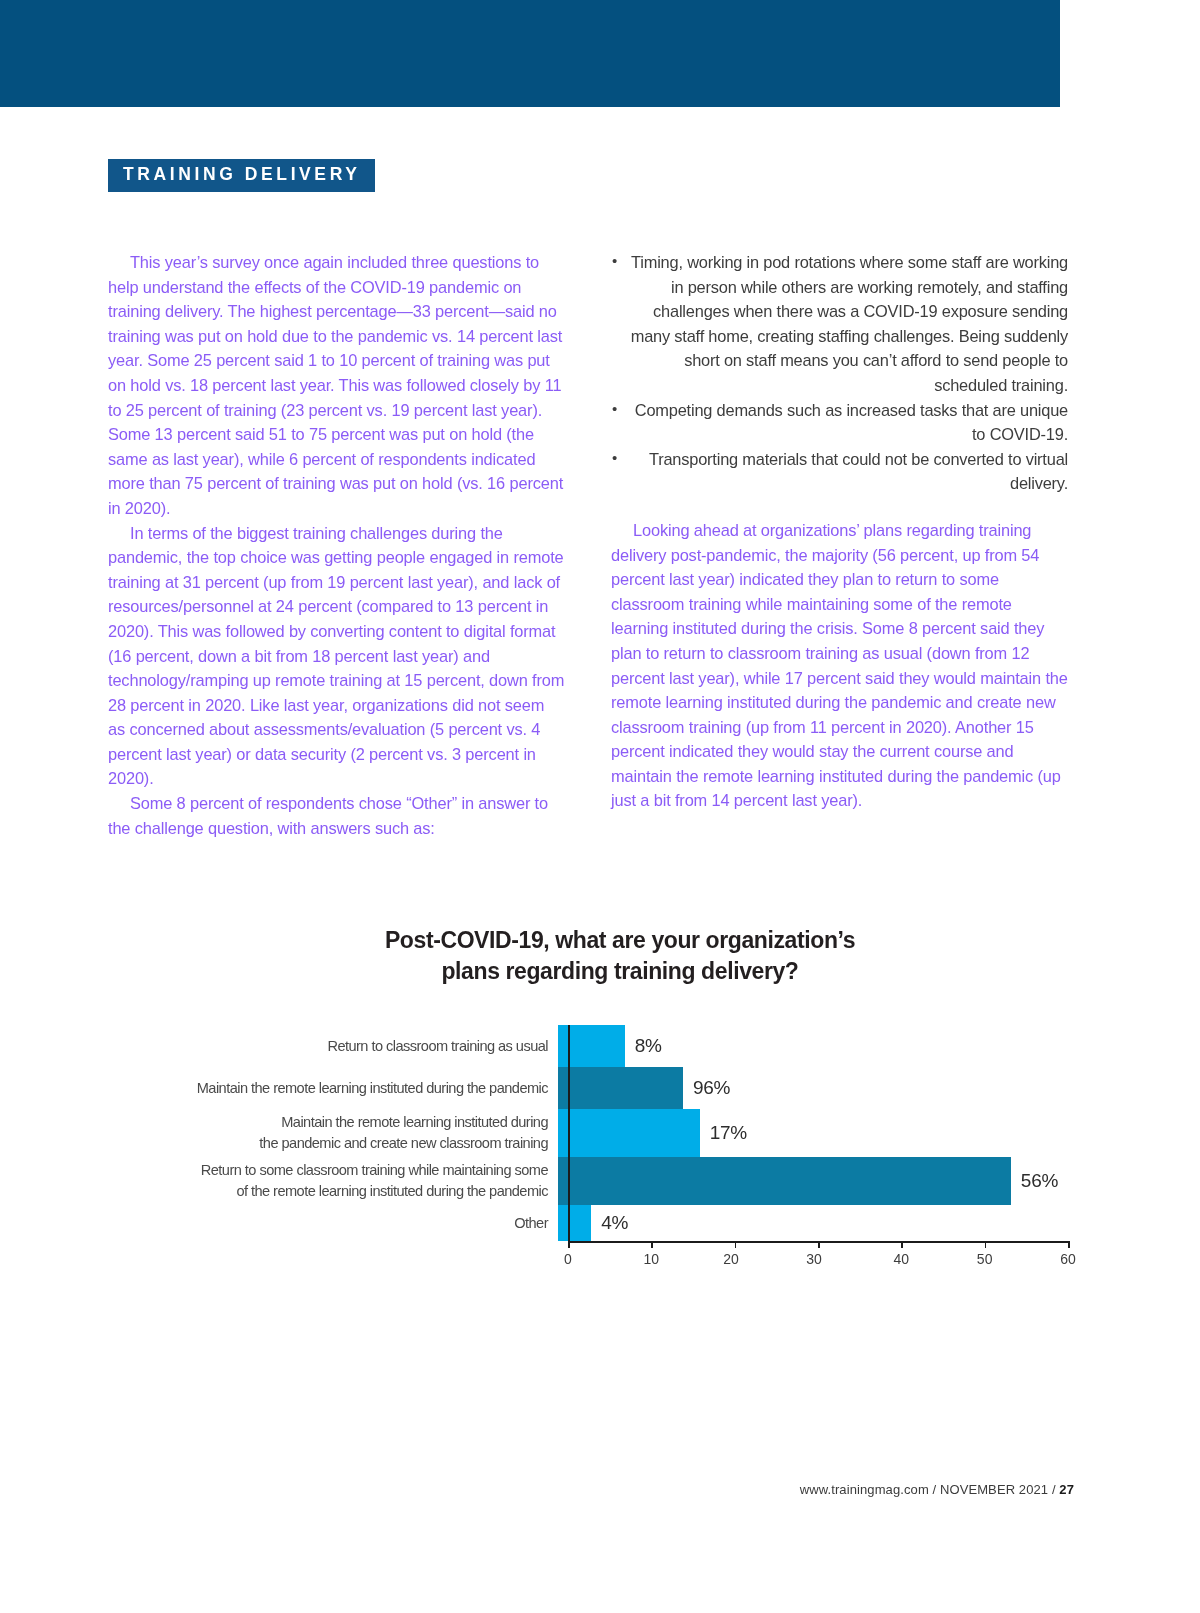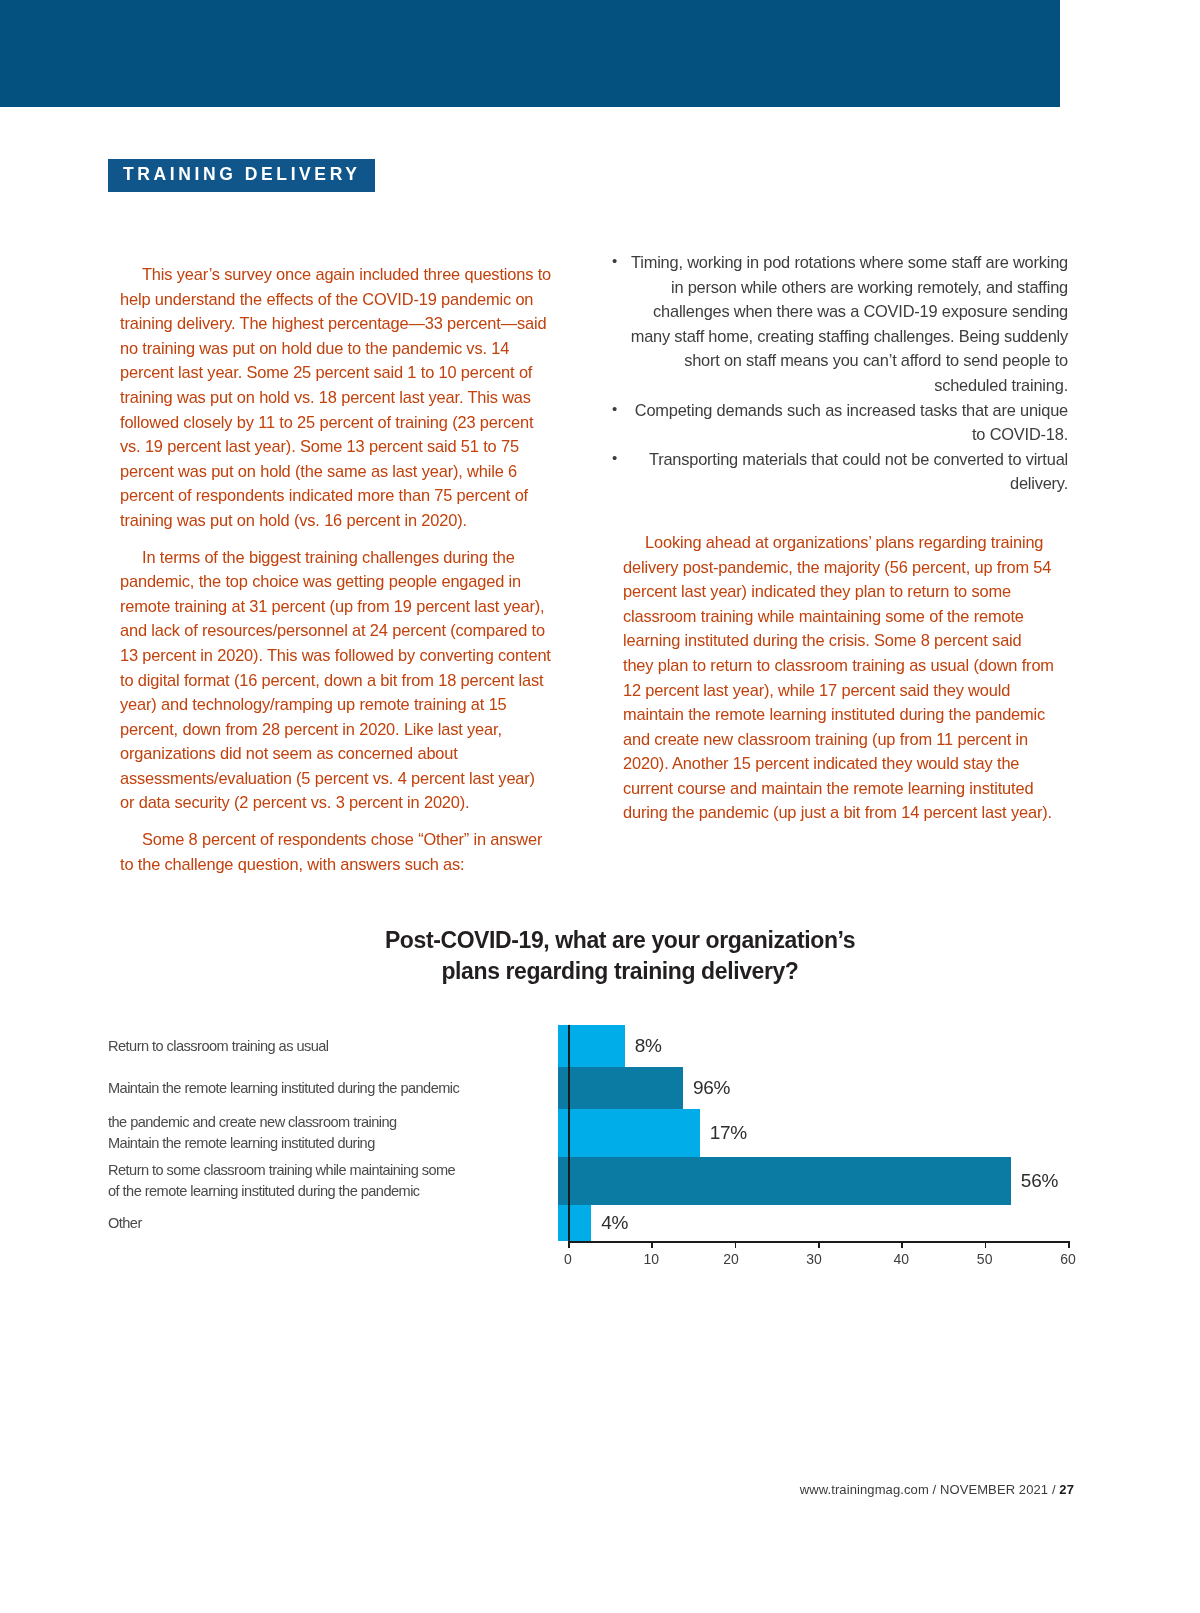--- a/index.html
+++ b/index.html
@@ -46,24 +46,24 @@
     left: 108px;
     top: 250px;
     width: 960px;
     display: flex;
     gap: 46px;
   }
   .col {
     width: 457px;
   }
   .col p {
-    margin: 12px;
+    margin: 0;
     font-size: 16.4px;
     line-height: 24.6px;
-    color: #c2410c;
+    color: #8b5cf6;
     text-indent: 22px;
     letter-spacing: -0.15px;
   }
   .col p + p { margin-top: 0; }
 
   ul.bullets {
     margin: 0;
     padding: 0;
     list-style: none;
     text-align: right;
@@ -118,21 +118,22 @@
     top: 0;
     width: 960px;
   }
   .row {
     display: flex;
     align-items: center;
     width: 960px;
   }
   .row-label {
     width: 450px;
-    padding-right: 18px;
+    text-align: right;
+    padding-right: 10px;
     font-size: 14.6px;
     line-height: 21px;
     color: #4a4a4a;
     letter-spacing: -0.55px;
     box-sizing: border-box;
   }
   .row-label span { display: block; }
   .bar-area {
     position: relative;
     width: 500px;
@@ -209,21 +210,21 @@
 
   <div class="col">
     <p>This year’s survey once again included three questions to help understand the effects of the COVID-19 pandemic on training delivery. The highest percentage—33 percent—said no training was put on hold due to the pandemic vs. 14 percent last year. Some 25 percent said 1 to 10 percent of training was put on hold vs. 18 percent last year. This was followed closely by 11 to 25 percent of training (23 percent vs. 19 percent last year). Some 13 percent said 51 to 75 percent was put on hold (the same as last year), while 6 percent of respondents indicated more than 75 percent of training was put on hold (vs. 16 percent in 2020).</p>
     <p>In terms of the biggest training challenges during the pandemic, the top choice was getting people engaged in remote training at 31 percent (up from 19 percent last year), and lack of resources/personnel at 24 percent (compared to 13 percent in 2020). This was followed by converting content to digital format (16 percent, down a bit from 18 percent last year) and technology/ramping up remote training at 15 percent, down from 28 percent in 2020. Like last year, organizations did not seem as concerned about assessments/evaluation (5 percent vs. 4 percent last year) or data security (2 percent vs. 3 percent in 2020).</p>
     <p>Some 8 percent of respondents chose “Other” in answer to the challenge question, with answers such as:</p>
   </div>
 
   <div class="col">
     <ul class="bullets">
       <li>Timing, working in pod rotations where some staff are working in person while others are working remotely, and staffing challenges when there was a COVID-19 exposure sending many staff home, creating staffing challenges. Being suddenly short on staff means you can’t afford to send people to scheduled training.</li>
-      <li>Competing demands such as increased tasks that are unique to COVID-18.</li>
+      <li>Competing demands such as increased tasks that are unique to COVID-19.</li>
       <li>Transporting materials that could not be converted to virtual delivery.</li>
     </ul>
     <div class="gap-after-bullets"></div>
     <p>Looking ahead at organizations’ plans regarding training delivery post-pandemic, the majority (56 percent, up from 54 percent last year) indicated they plan to return to some classroom training while maintaining some of the remote learning instituted during the crisis. Some 8 percent said they plan to return to classroom training as usual (down from 12 percent last year), while 17 percent said they would maintain the remote learning instituted during the pandemic and create new classroom training (up from 11 percent in 2020). Another 15 percent indicated they would stay the current course and maintain the remote learning instituted during the pandemic (up just a bit from 14 percent last year).</p>
   </div>
 
 </div>
 
 <div class="chart-wrap">
   <div class="chart-title">
@@ -246,22 +247,22 @@
           <div class="row-label">
             <span>Maintain the remote learning instituted during the pandemic</span>
           </div>
           <div class="bar-area">
             <div class="bar" style="width: 125px; background: rgb(12, 123, 163);"></div>
             <div class="bar-value">96%</div>
           </div>
         </div>
         <div class="row" style="height: 48px;">
           <div class="row-label">
+            <span>Maintain the remote learning instituted during</span>
             <span>the pandemic and create new classroom training</span>
-            <span>Maintain the remote learning instituted during</span>
           </div>
           <div class="bar-area">
             <div class="bar" style="width: 141.667px; background: rgb(0, 173, 232);"></div>
             <div class="bar-value">17%</div>
           </div>
         </div>
         <div class="row" style="height: 48px;">
           <div class="row-label">
             <span>Return to some classroom training while maintaining some</span>
             <span>of the remote learning instituted during the pandemic</span>

